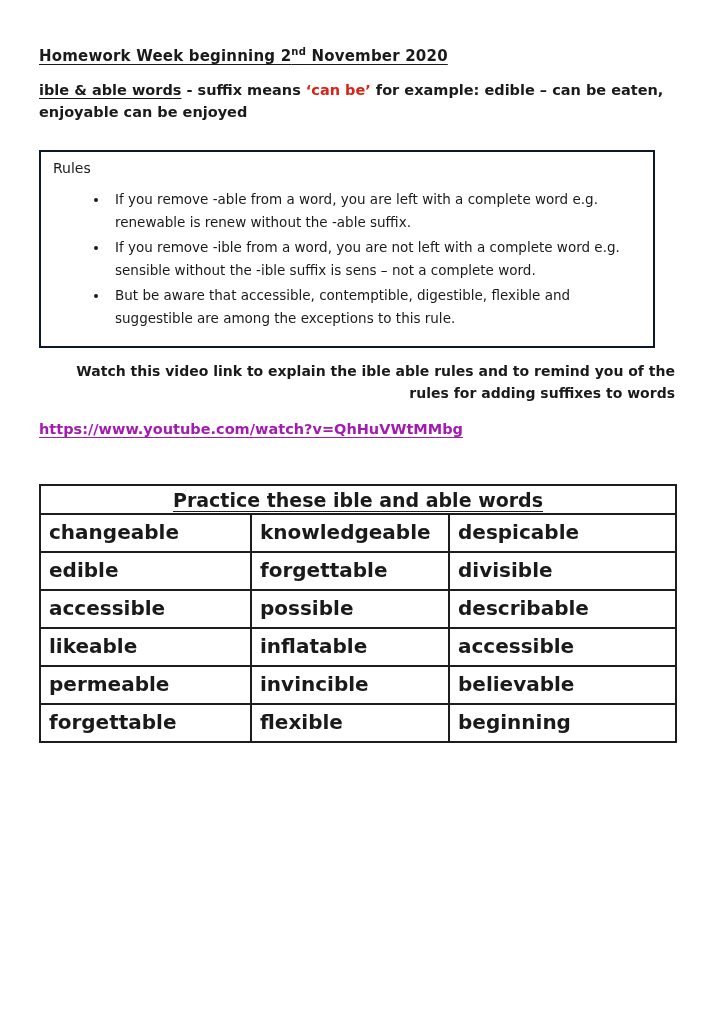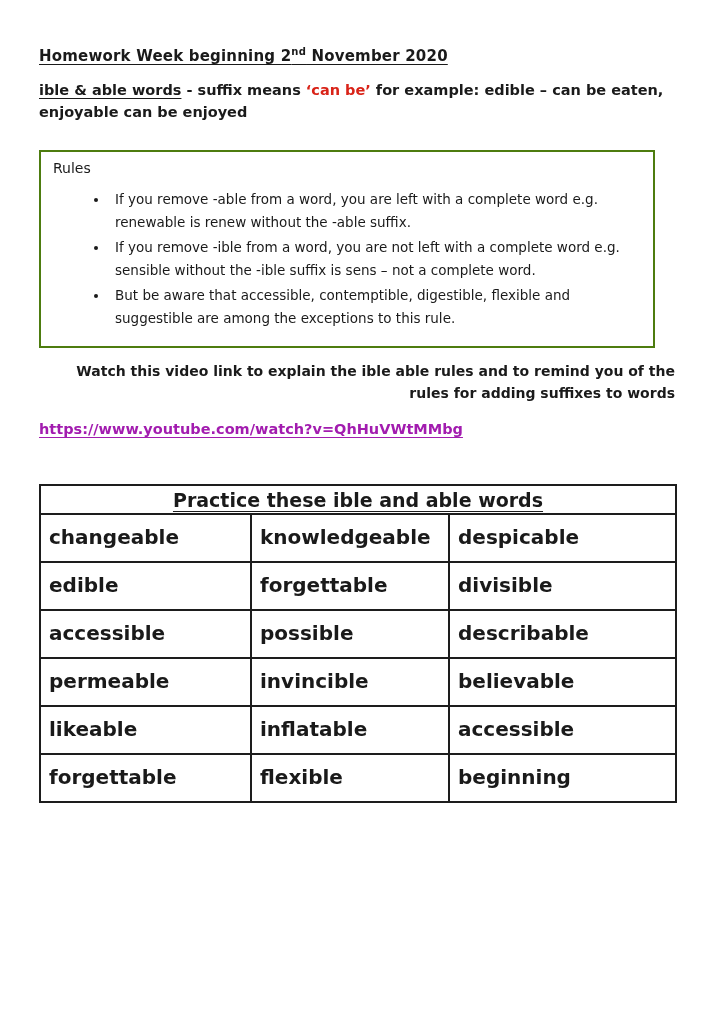--- a/index.html
+++ b/index.html
@@ -20,21 +20,21 @@
   .intro {
     margin-top:14px; font-size:14.5px; font-weight:700; line-height:1.55;
     width:640px;
   }
   .intro .lead { text-decoration:underline; text-underline-offset:3px; }
   .intro .sep { font-weight:600; }
   .intro .hl { font-weight:800; }
 
   .rules-box {
     margin-top:26px; width:616px; min-height:176px;
-    border:2px solid #4d7c0f; padding:8px 14px 14px 12px;
+    border:2px solid #0f172a; padding:8px 14px 14px 12px;
   }
   .rules-heading { font-size:14px; font-weight:500; }
   .rules-list { margin-top:12px; padding-left:56px; }
   .rules-list li {
     font-size:13.5px; font-weight:400; line-height:1.7;
     padding-left:6px; margin-bottom:2px; max-width:540px;
   }
 
   .video-prompt {
     margin-top:12px; width:636px; text-align:right;
@@ -53,21 +53,21 @@
   }
   table.practice, table.practice th, table.practice td {
     border:2px solid #1d1d1d;
   }
   table.practice th {
     height:29px; font-size:19px; font-weight:700; text-align:center;
     vertical-align:middle;
   }
   table.practice th span { text-decoration:underline; text-underline-offset:4px; }
   table.practice td {
-    height:48px; font-size:20px; font-weight:700;
+    height:38px; font-size:20px; font-weight:700;
     padding:1px 4px 3px 8px; vertical-align:middle;
     overflow:hidden; white-space:nowrap;
   }
   .col-1 { width:211px; } .col-2 { width:198px; } .col-3 { width:227px; }
 </style>
 </head>
 <body>
 
 <div class="page">
   <div class="content">
@@ -112,28 +112,28 @@
           <td>edible</td>
           <td>forgettable</td>
           <td>divisible</td>
         </tr>
         <tr>
           <td>accessible</td>
           <td>possible</td>
           <td>describable</td>
         </tr>
         <tr>
+          <td>likeable</td>
+          <td>inflatable</td>
+          <td>accessible</td>
+        </tr>
+        <tr>
           <td>permeable</td>
           <td>invincible</td>
           <td>believable</td>
-        </tr>
-        <tr>
-          <td>likeable</td>
-          <td>inflatable</td>
-          <td>accessible</td>
         </tr>
         <tr>
           <td>forgettable</td>
           <td>flexible</td>
           <td>beginning</td>
         </tr>
       </tbody>
     </table>
 
   </div>

